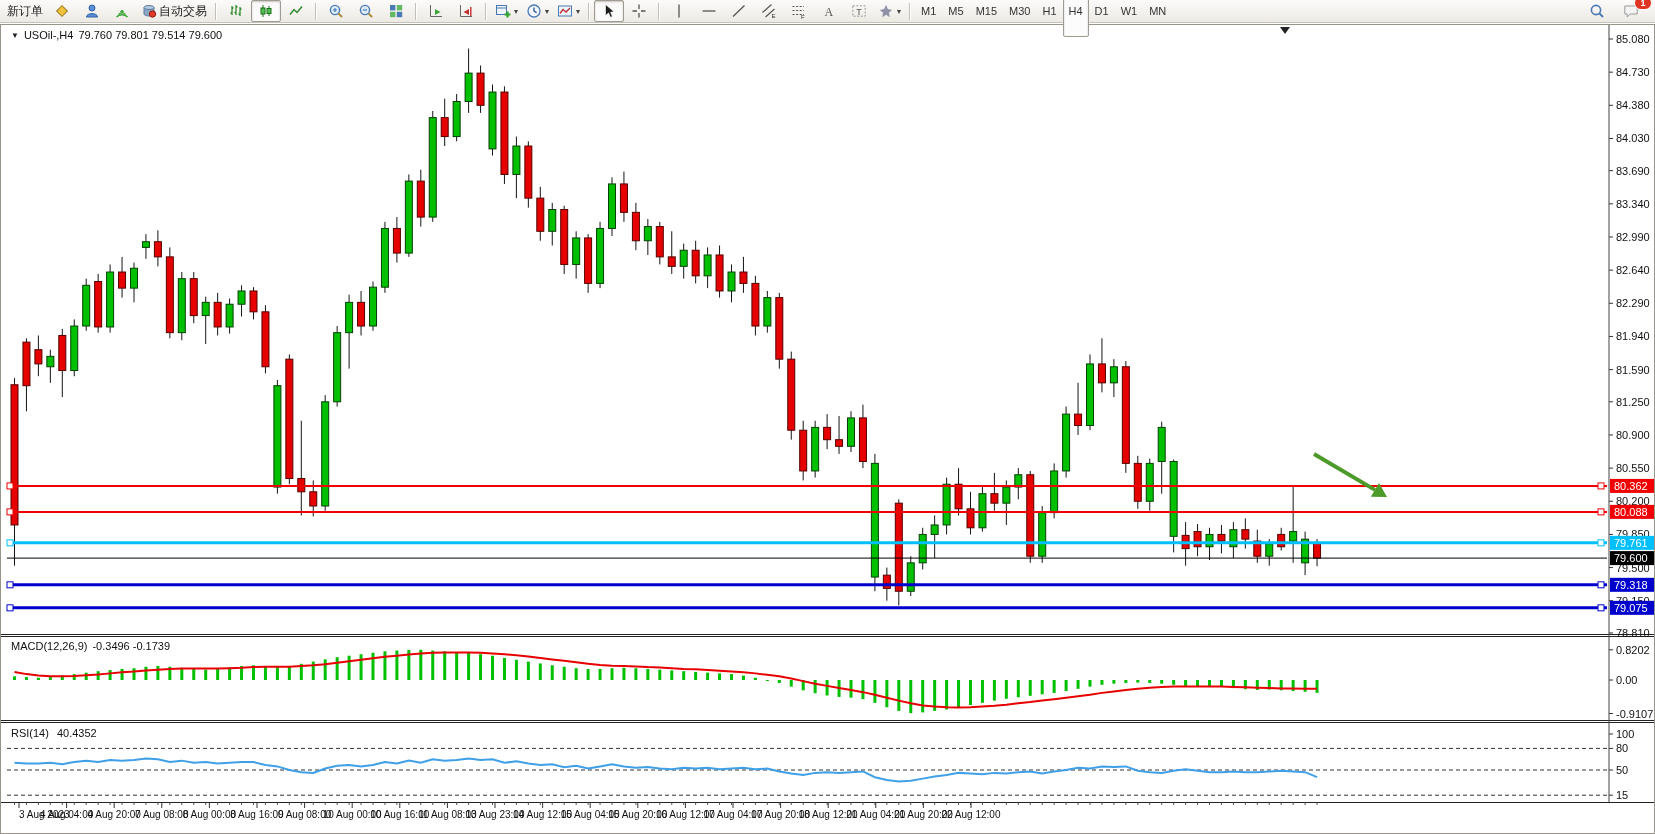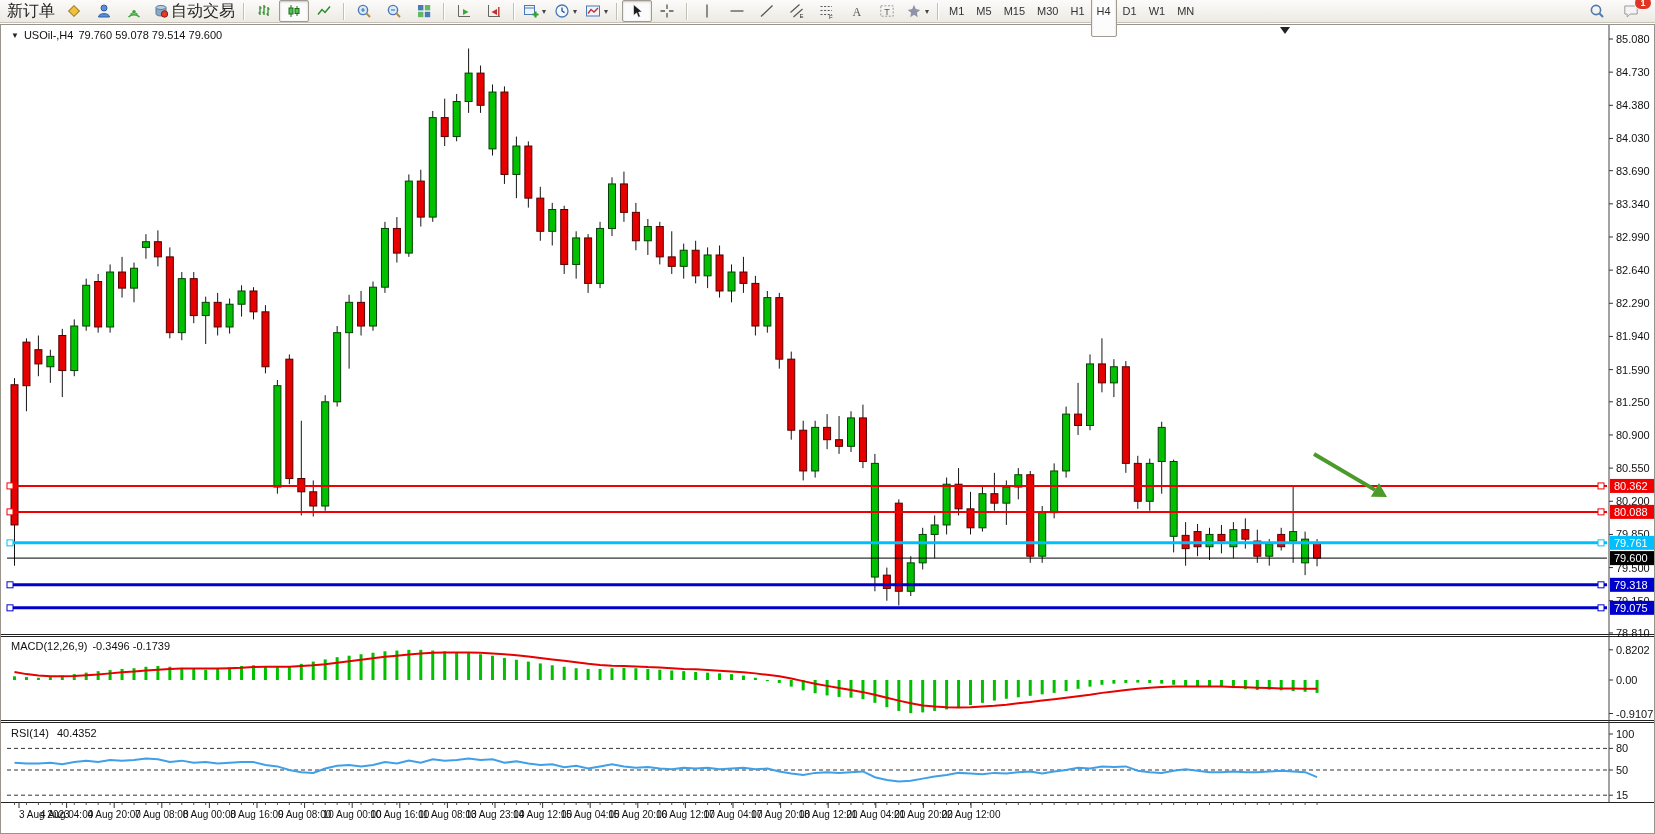--- a/index.html
+++ b/index.html
@@ -5,21 +5,21 @@
   html,body{margin:0;padding:0;width:1655px;height:834px;overflow:hidden;background:#fff;
     font-family:"Liberation Sans","DejaVu Sans",sans-serif;}
   .toolbar{position:absolute;top:0;left:0;width:1655px;height:23px;
     background:linear-gradient(#fcfbfa,#edeae4);border-bottom:1px solid #c6c2ba;
     display:flex;align-items:center;padding:0 3px;box-sizing:border-box;z-index:5;}
   .tb-btn{height:20px;min-width:22px;display:flex;align-items:center;justify-content:center;
     gap:2px;padding:0 3px;border:1px solid transparent;border-radius:2px;color:#222;cursor:default;}
   .tb-btn.active{border-color:#9f9a92;background:#fbfbfb;box-shadow:inset 0 1px 2px #c9c5bd;}
   .tb-btn .ic{width:16px;height:16px;display:inline-block;}
   .tb-btn .ic svg{width:16px;height:16px;display:block;}
-  .tb-label{font-size:16px;white-space:nowrap;}
+  .tb-label{font-size:12px;white-space:nowrap;}
   .caret{font-size:8px;color:#444;margin-left:1px;}
   .tb-sep{width:1px;height:17px;background:#c3bfb7;border-right:1px solid #fff;margin:0 4px;}
   .tf-btn{height:18px;padding:16px 5px;font-size:11px;color:#333;border:1px solid transparent;
     border-radius:2px;display:flex;align-items:center;}
   .tf-btn.active{border-color:#9f9a92;background:#fcfcfc;box-shadow:inset 0 1px 2px #cfcbc3;}
   .toolbar-right{margin-left:auto;display:flex;align-items:center;gap:4px;padding-right:6px;}
   .chat-wrap{position:relative;}
   .badge{position:absolute;top:-4px;right:-6px;background:#e03423;color:#fff;font-size:9px;
     font-weight:bold;border-radius:8px;min-width:12px;height:12px;display:flex;align-items:center;
     justify-content:center;padding:0 2px;border:1px solid #fff;}
@@ -861,21 +861,21 @@
       <line x1="874.8000000000001" y1="777.5" x2="874.8000000000001" y2="783" stroke="#333"></line>
       <text x="874.8000000000001" y="793" font-size="10" font-family="Liberation Sans, DejaVu Sans, sans-serif" fill="#111" text-anchor="middle">21 Aug 04:00</text>
       <line x1="922.4" y1="777.5" x2="922.4" y2="783" stroke="#333"></line>
       <text x="922.4" y="793" font-size="10" font-family="Liberation Sans, DejaVu Sans, sans-serif" fill="#111" text-anchor="middle">21 Aug 20:00</text>
       <line x1="970" y1="777.5" x2="970" y2="783" stroke="#333"></line>
       <text x="970" y="793" font-size="10" font-family="Liberation Sans, DejaVu Sans, sans-serif" fill="#111" text-anchor="middle">22 Aug 12:00</text>
     </svg>
   <div class="overlay-label" id="chart-title">
     <span class="tri">▼</span>
     <span>USOil-,H4</span>
-    <span>79.760 59.078 79.514 79.600</span>
+    <span>79.760 79.801 79.514 79.600</span>
   </div>
   <div class="overlay-label" id="macd-label">
     <span>MACD(12,26,9)</span>
     <span>-0.3496 -0.1739</span>
   </div>
   <div class="overlay-label" id="rsi-label">
     <span>RSI(14)</span>
     <span>40.4352</span>
   </div>
 </div>

